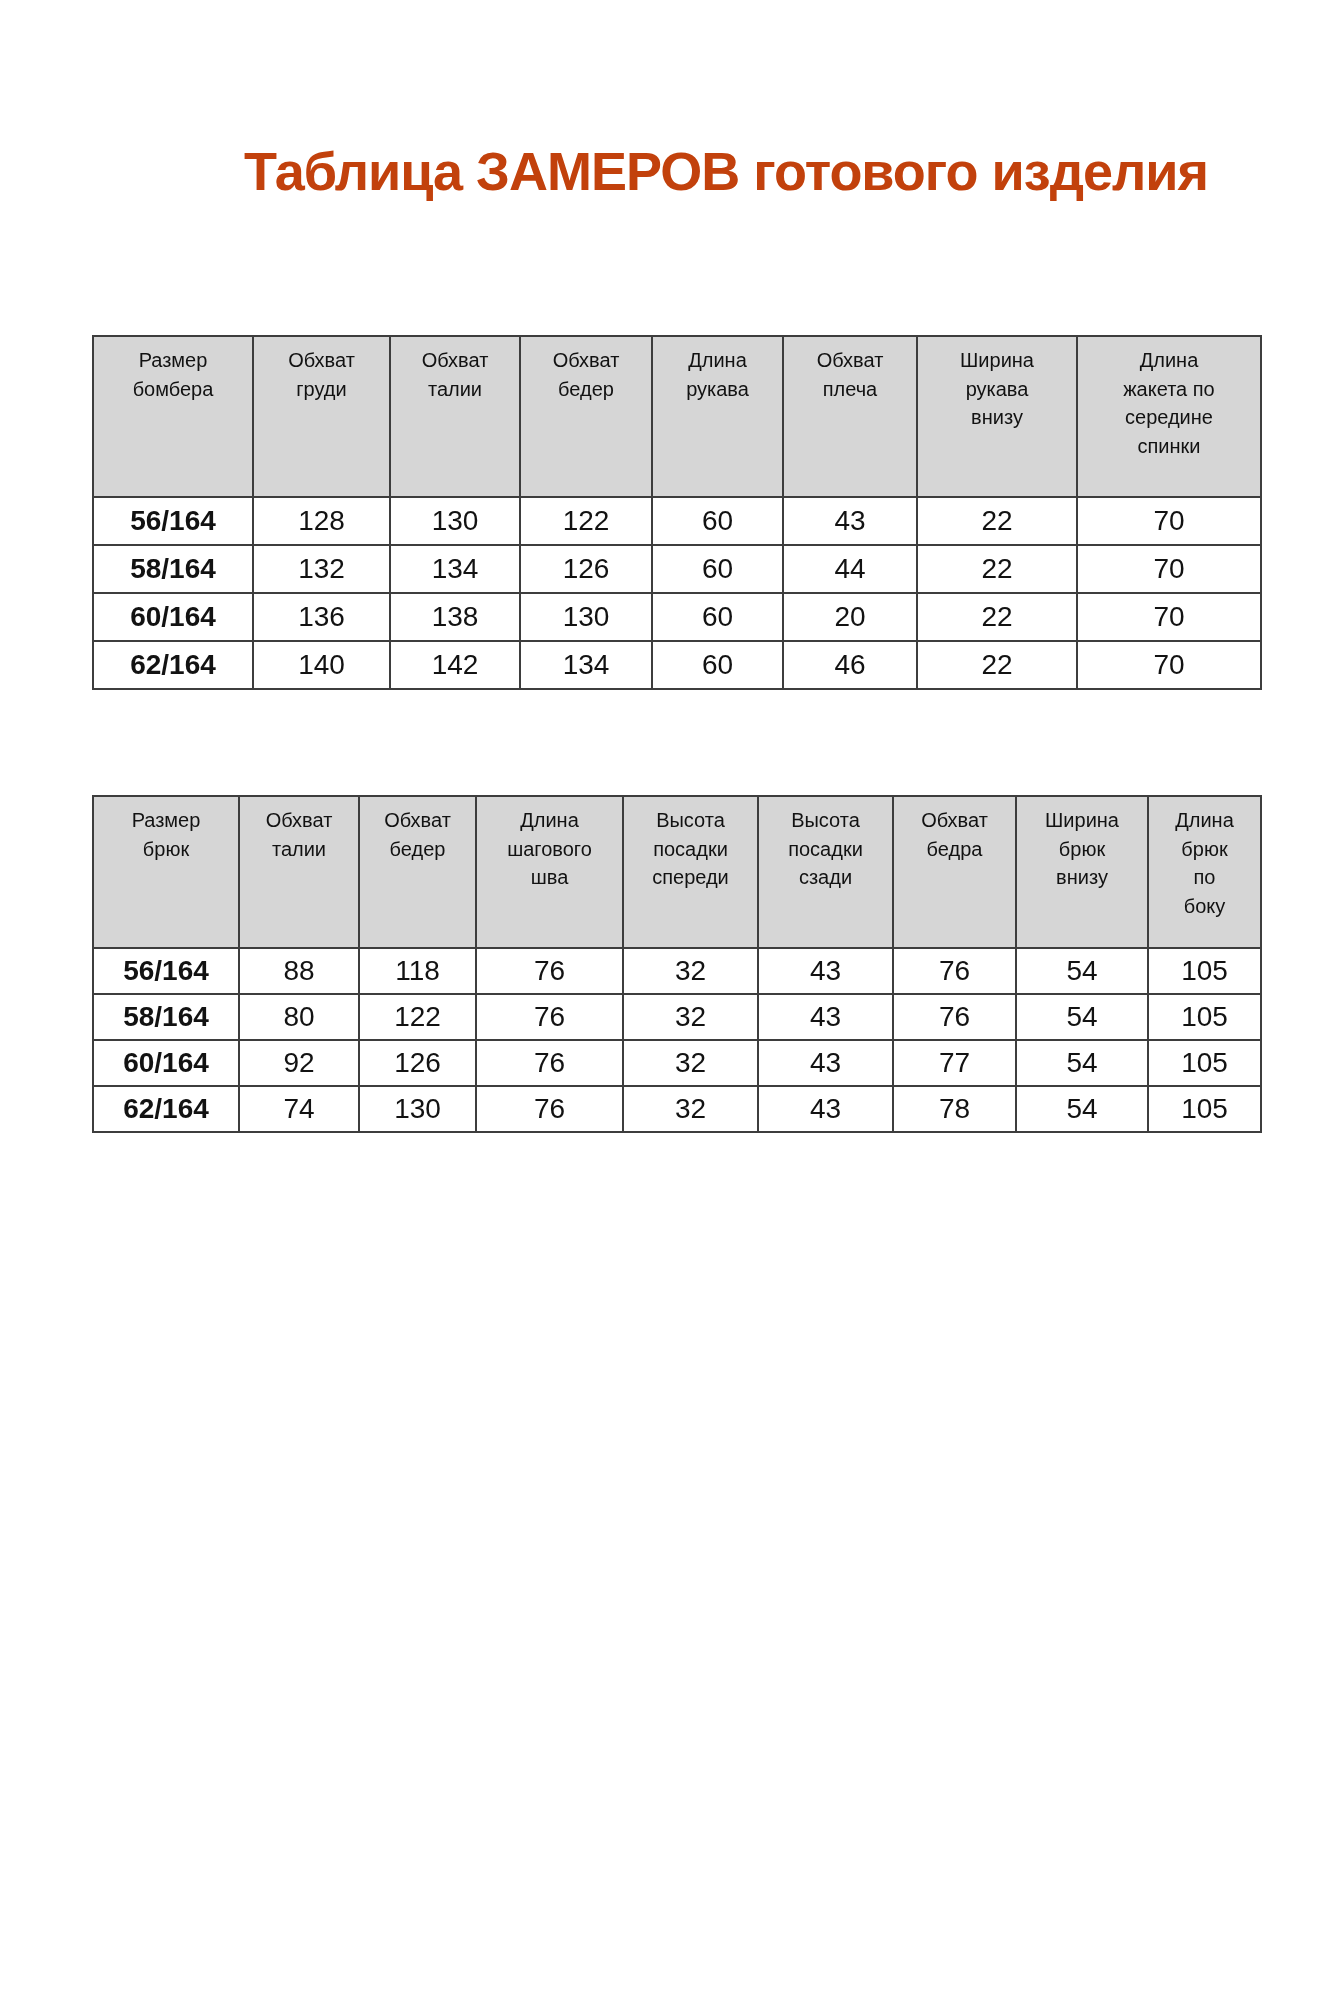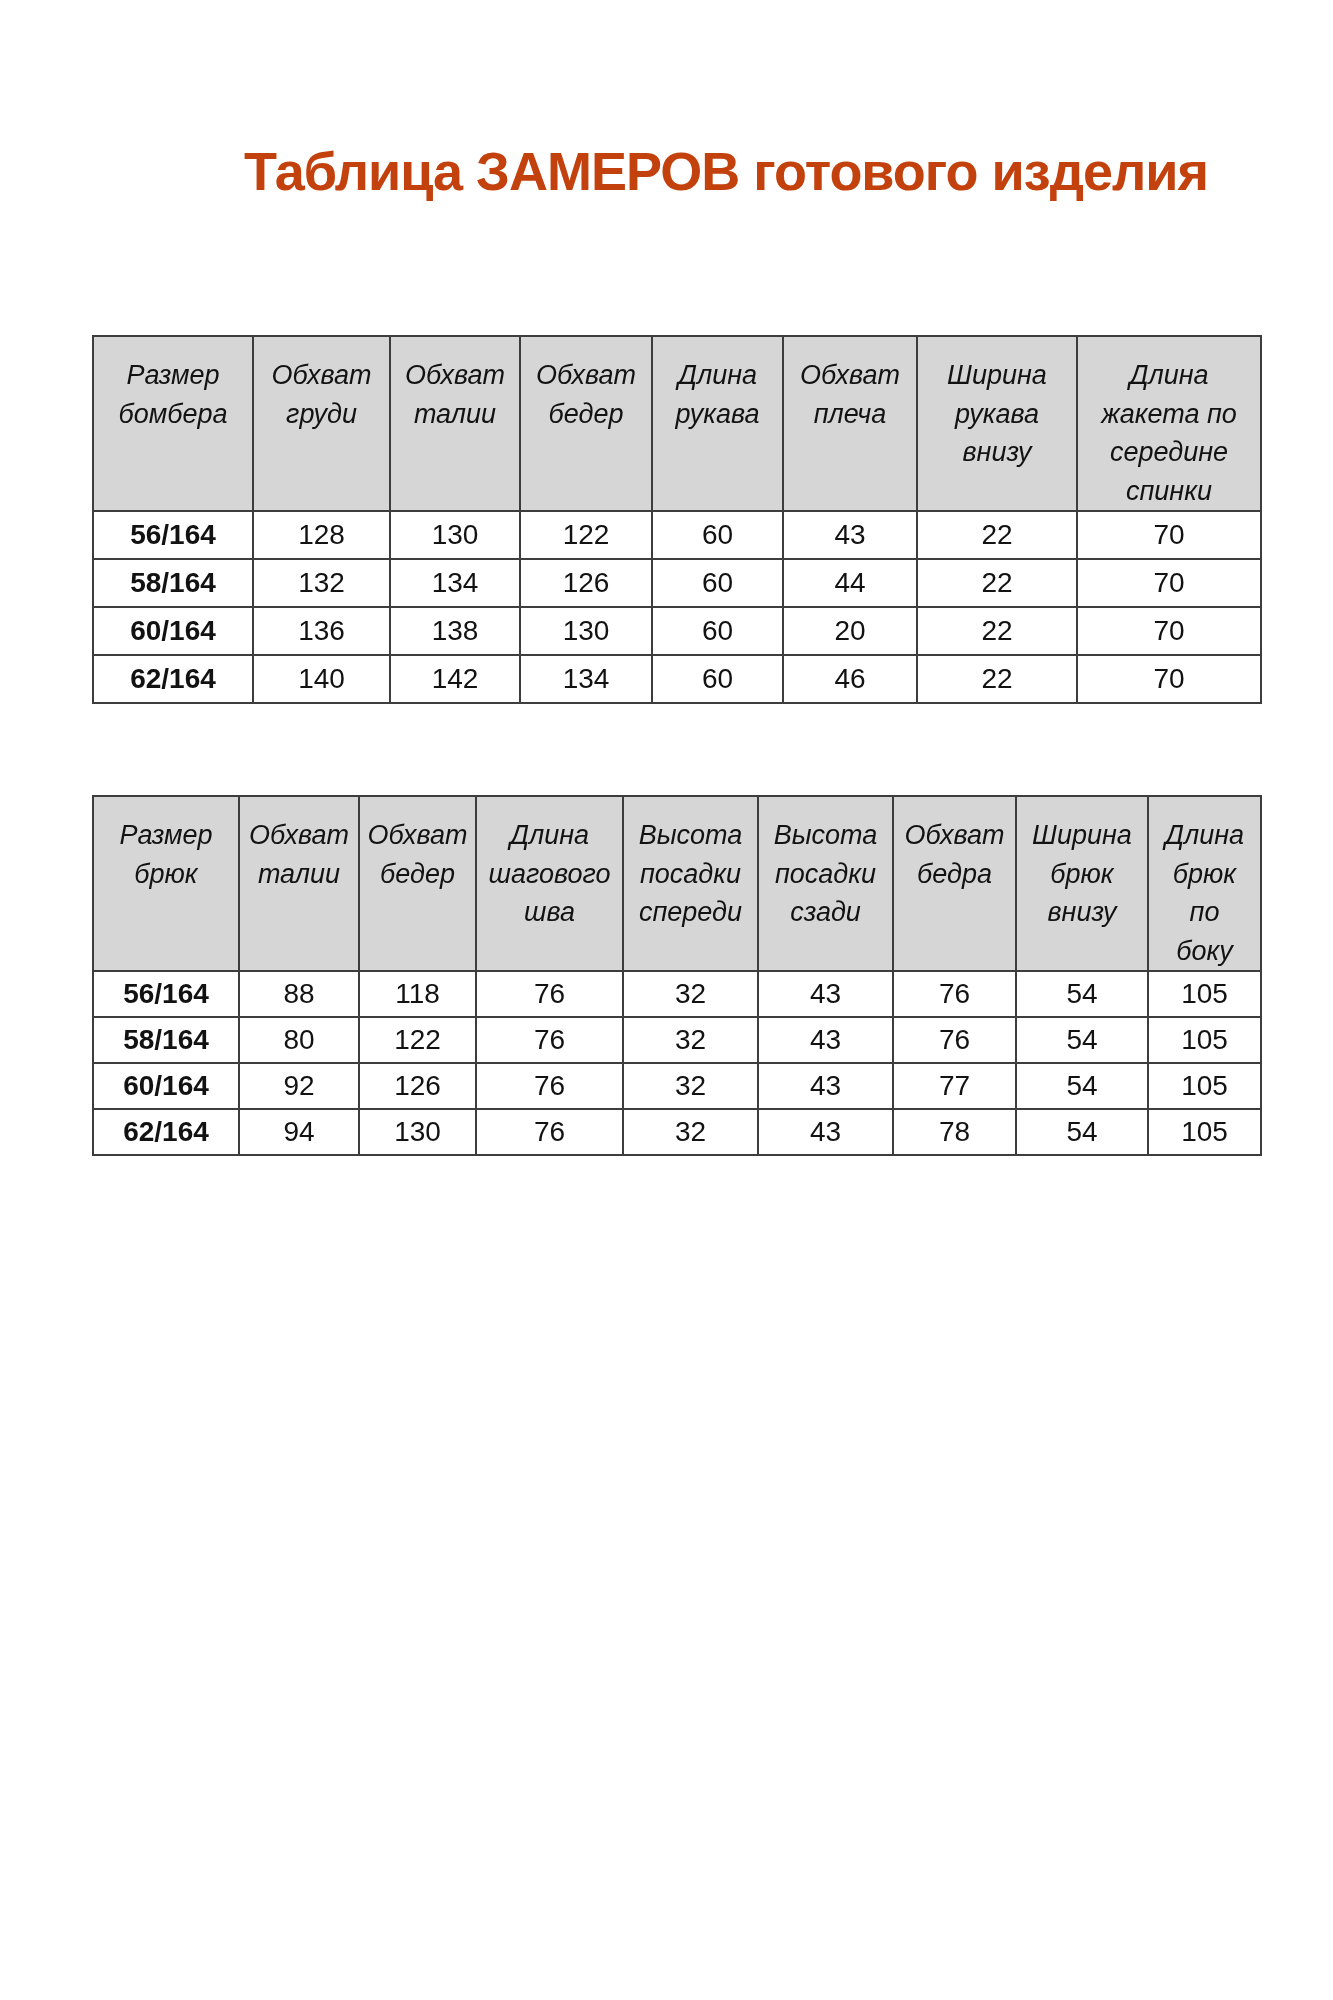--- a/index.html
+++ b/index.html
@@ -43,25 +43,24 @@
   }
   th,td{
     border:2px solid var(--border);
     text-align:center;
     overflow:hidden;
   }
   thead th{
     background:var(--header-bg);
     vertical-align:top;
     font-weight:400;
-    font-size:27px;
+    font-size:20px;
     line-height:1.43;
-    padding-top:19px;
+    padding-top:9px;
     white-space:pre-line;
-    font-style:italic;
   }
   .t1 thead th{height:161px;}
   .t2 thead th{height:152px;}
   tbody th,tbody td{
     vertical-align:middle;
     font-size:28px;
   }
   tbody th{font-weight:700;margin-top:16px;}
   tbody td{font-weight:400;margin-top:36px;}
   .t1 tbody tr{height:48px;}
@@ -221,21 +220,21 @@
             <td>126</td>
             <td>76</td>
             <td>32</td>
             <td>43</td>
             <td>77</td>
             <td>54</td>
             <td>105</td>
           </tr>
           <tr>
             <th>62/164</th>
-            <td>94</td>
+            <td>74</td>
             <td>130</td>
             <td>76</td>
             <td>32</td>
             <td>43</td>
             <td>78</td>
             <td>54</td>
             <td>105</td>
           </tr>
         </tbody>
       </table>

